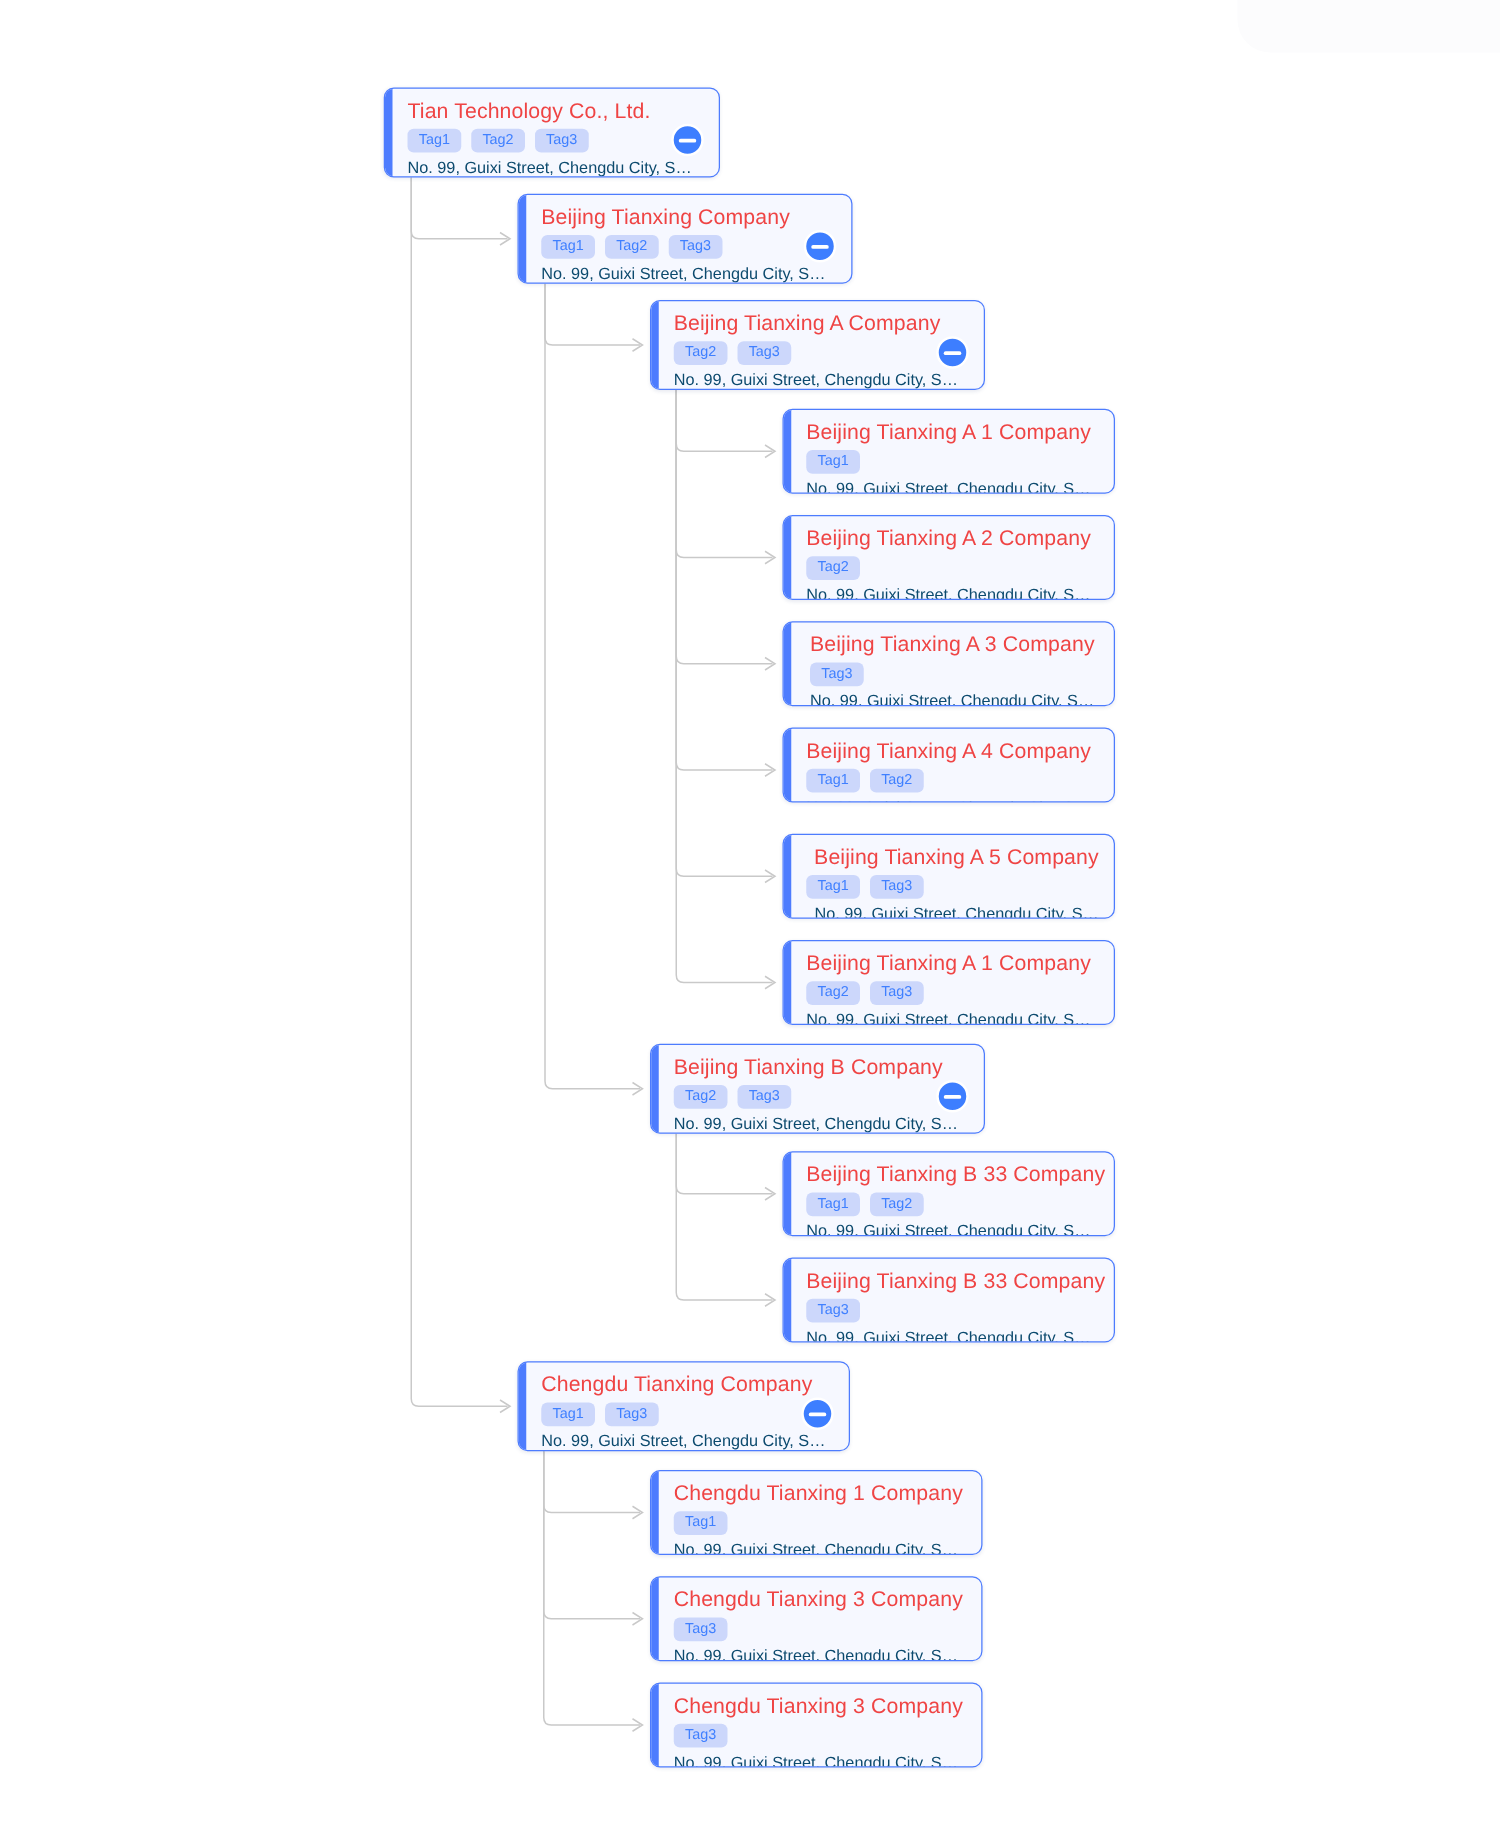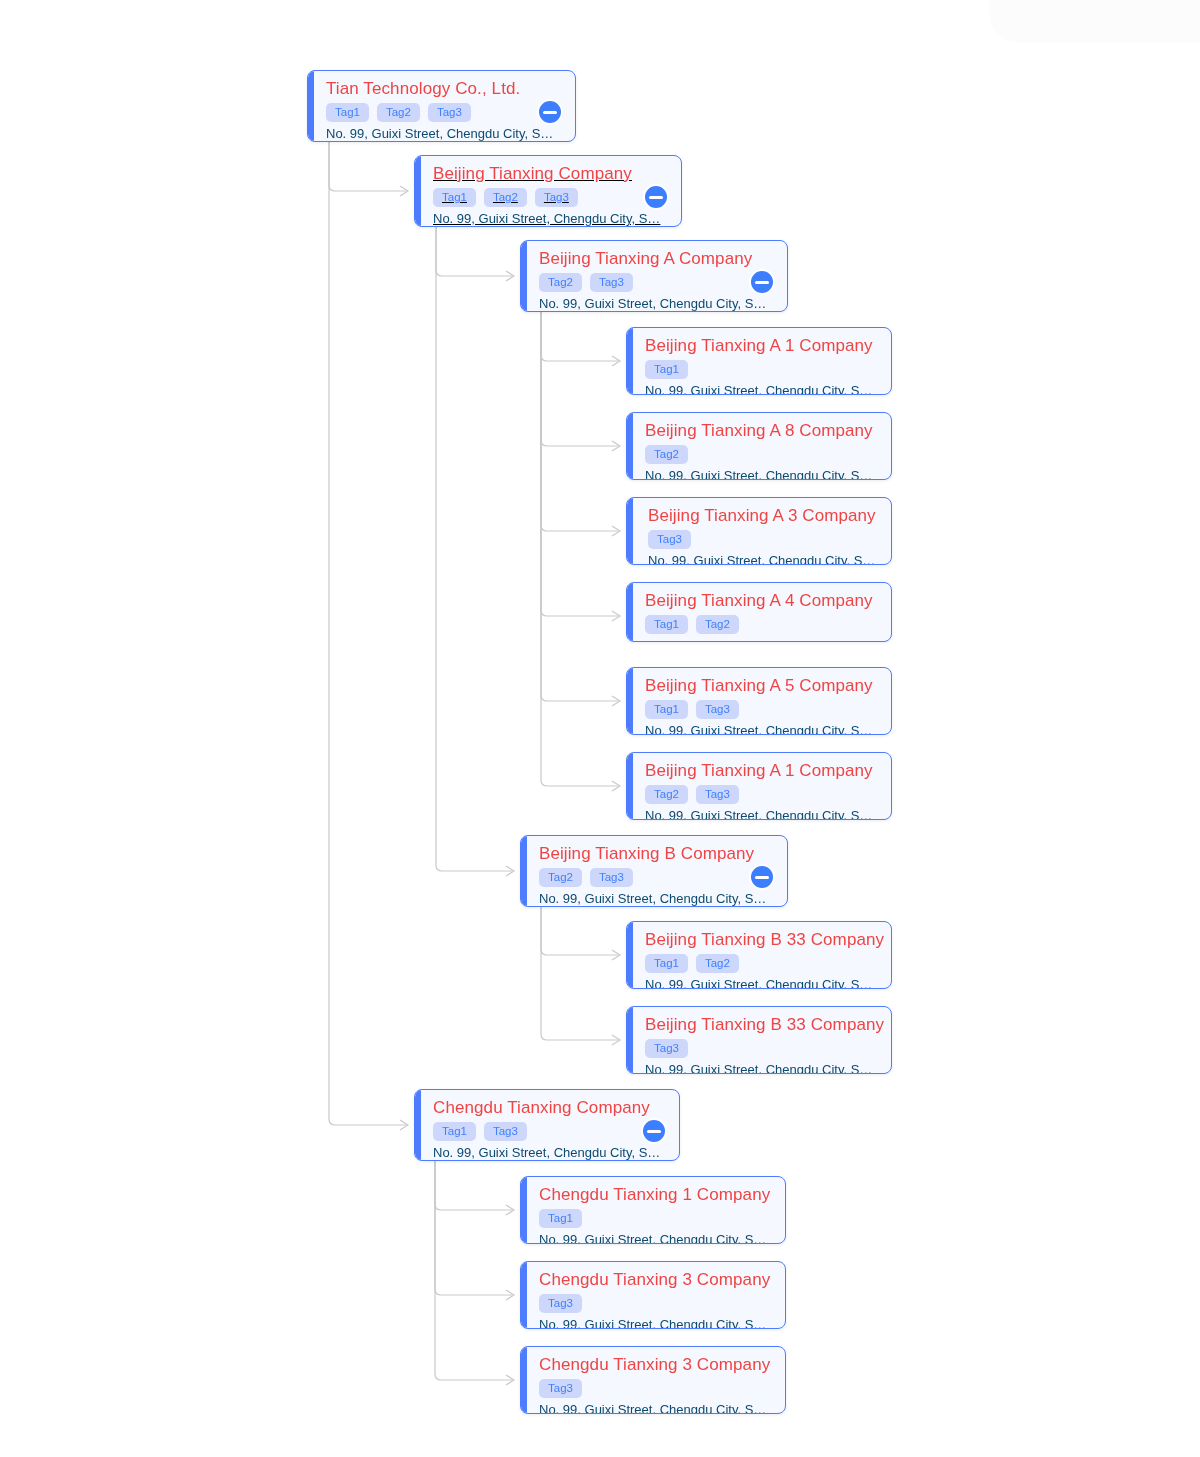--- a/index.html
+++ b/index.html
@@ -200,21 +200,21 @@
           <div class="node-title">Tian Technology Co., Ltd.</div>
           <div class="node-tags">
             <span class="tag">Tag1</span>
             <span class="tag">Tag2</span>
             <span class="tag">Tag3</span>
           </div>
           <div class="node-addr">No. 99, Guixi Street, Chengdu City, S…</div>
         </div>
         <div class="collapse-btn" style="right: 12px; top: 28px;"></div>
       </div>
-      <div class="node" style="left: 414px; top: 155px; width: 268px; height: 72px; text-decoration: underline;">
+      <div class="node" style="left: 414px; top: 155px; width: 268px; height: 72px;">
         <div class="node-inner">
           <div class="node-title">Beijing Tianxing Company</div>
           <div class="node-tags">
             <span class="tag">Tag1</span>
             <span class="tag">Tag2</span>
             <span class="tag">Tag3</span>
           </div>
           <div class="node-addr">No. 99, Guixi Street, Chengdu City, S…</div>
         </div>
         <div class="collapse-btn" style="right: 12px; top: 28px;"></div>
@@ -234,21 +234,21 @@
         <div class="node-inner">
           <div class="node-title">Beijing Tianxing A 1 Company</div>
           <div class="node-tags">
             <span class="tag">Tag1</span>
           </div>
           <div class="node-addr">No. 99, Guixi Street, Chengdu City, S…</div>
         </div>
       </div>
       <div class="node" style="left: 626px; top: 412px; width: 266px; height: 68px;">
         <div class="node-inner">
-          <div class="node-title">Beijing Tianxing A 8 Company</div>
+          <div class="node-title">Beijing Tianxing A 2 Company</div>
           <div class="node-tags">
             <span class="tag">Tag2</span>
           </div>
           <div class="node-addr">No. 99, Guixi Street, Chengdu City, S…</div>
         </div>
       </div>
       <div class="node" style="left: 626px; top: 497px; width: 266px; height: 68px; padding-left: 13px;">
         <div class="node-inner">
           <div class="node-title">Beijing Tianxing A 3 Company</div>
           <div class="node-tags">
@@ -260,21 +260,21 @@
       <div class="node" style="left: 626px; top: 582px; width: 266px; height: 60px;">
         <div class="node-inner">
           <div class="node-title">Beijing Tianxing A 4 Company</div>
           <div class="node-tags">
             <span class="tag">Tag1</span>
             <span class="tag">Tag2</span>
           </div>
           <div class="node-addr">No. 99, Guixi Street, Chengdu City, S…</div>
         </div>
       </div>
-      <div class="node" style="left: 626px; top: 667px; width: 266px; height: 68px;">
+      <div class="node" style="left: 626px; top: 667px; width: 266px; height: 68px; text-align: right;">
         <div class="node-inner">
           <div class="node-title">Beijing Tianxing A 5 Company</div>
           <div class="node-tags">
             <span class="tag">Tag1</span>
             <span class="tag">Tag3</span>
           </div>
           <div class="node-addr">No. 99, Guixi Street, Chengdu City, S…</div>
         </div>
       </div>
       <div class="node" style="left: 626px; top: 752px; width: 266px; height: 68px;">

